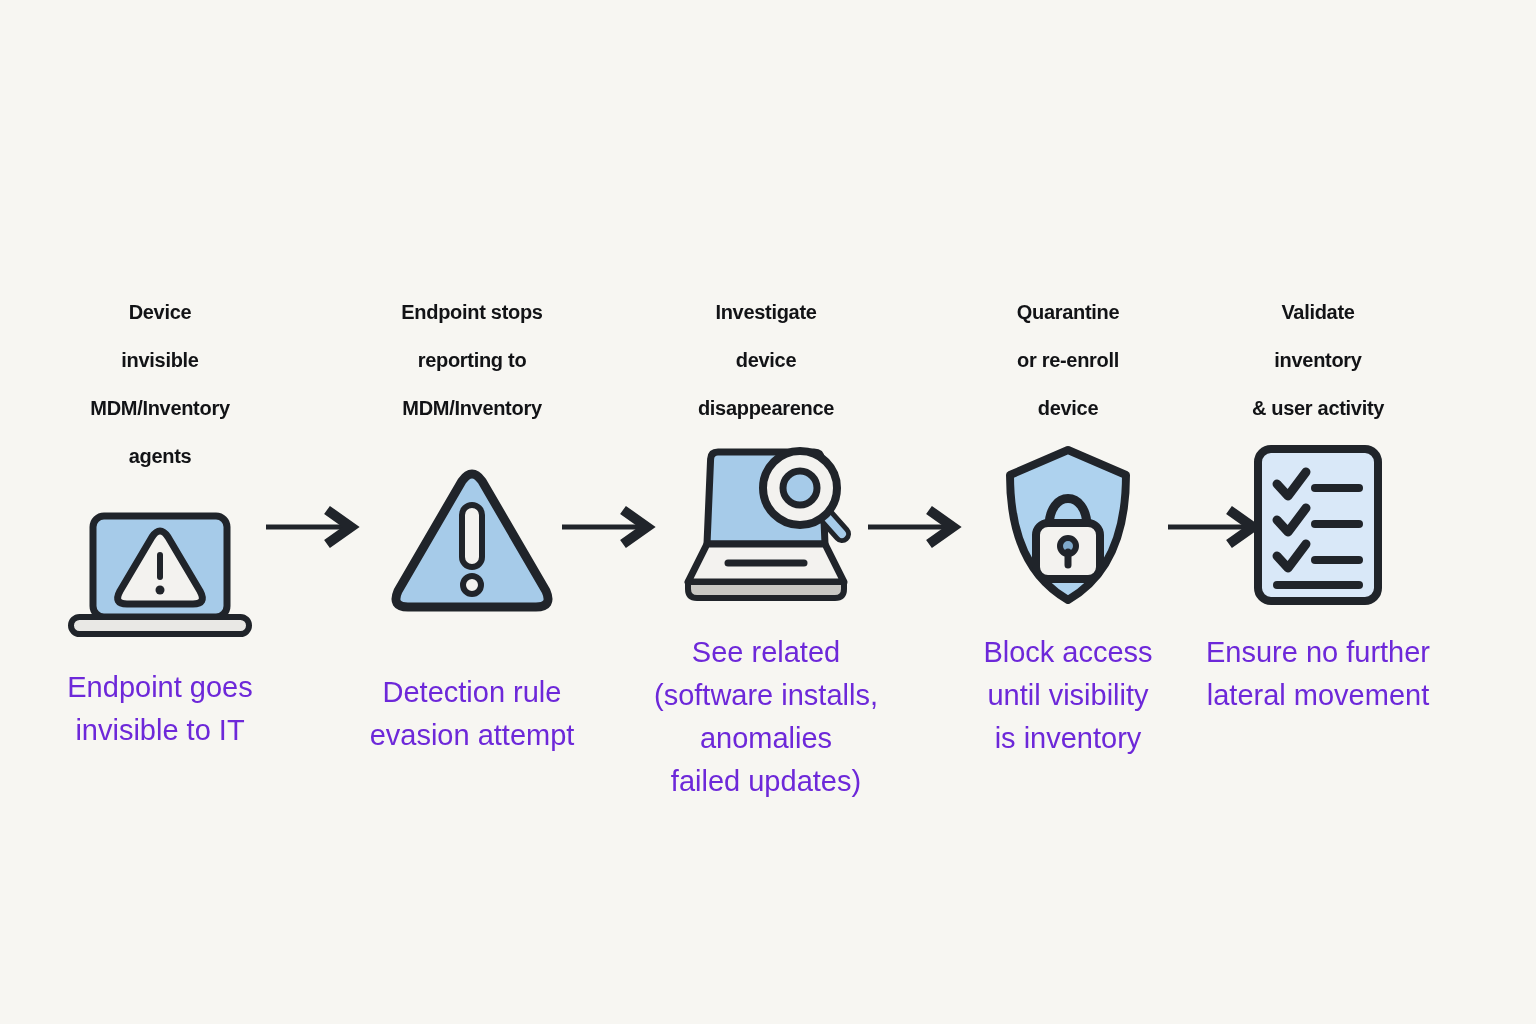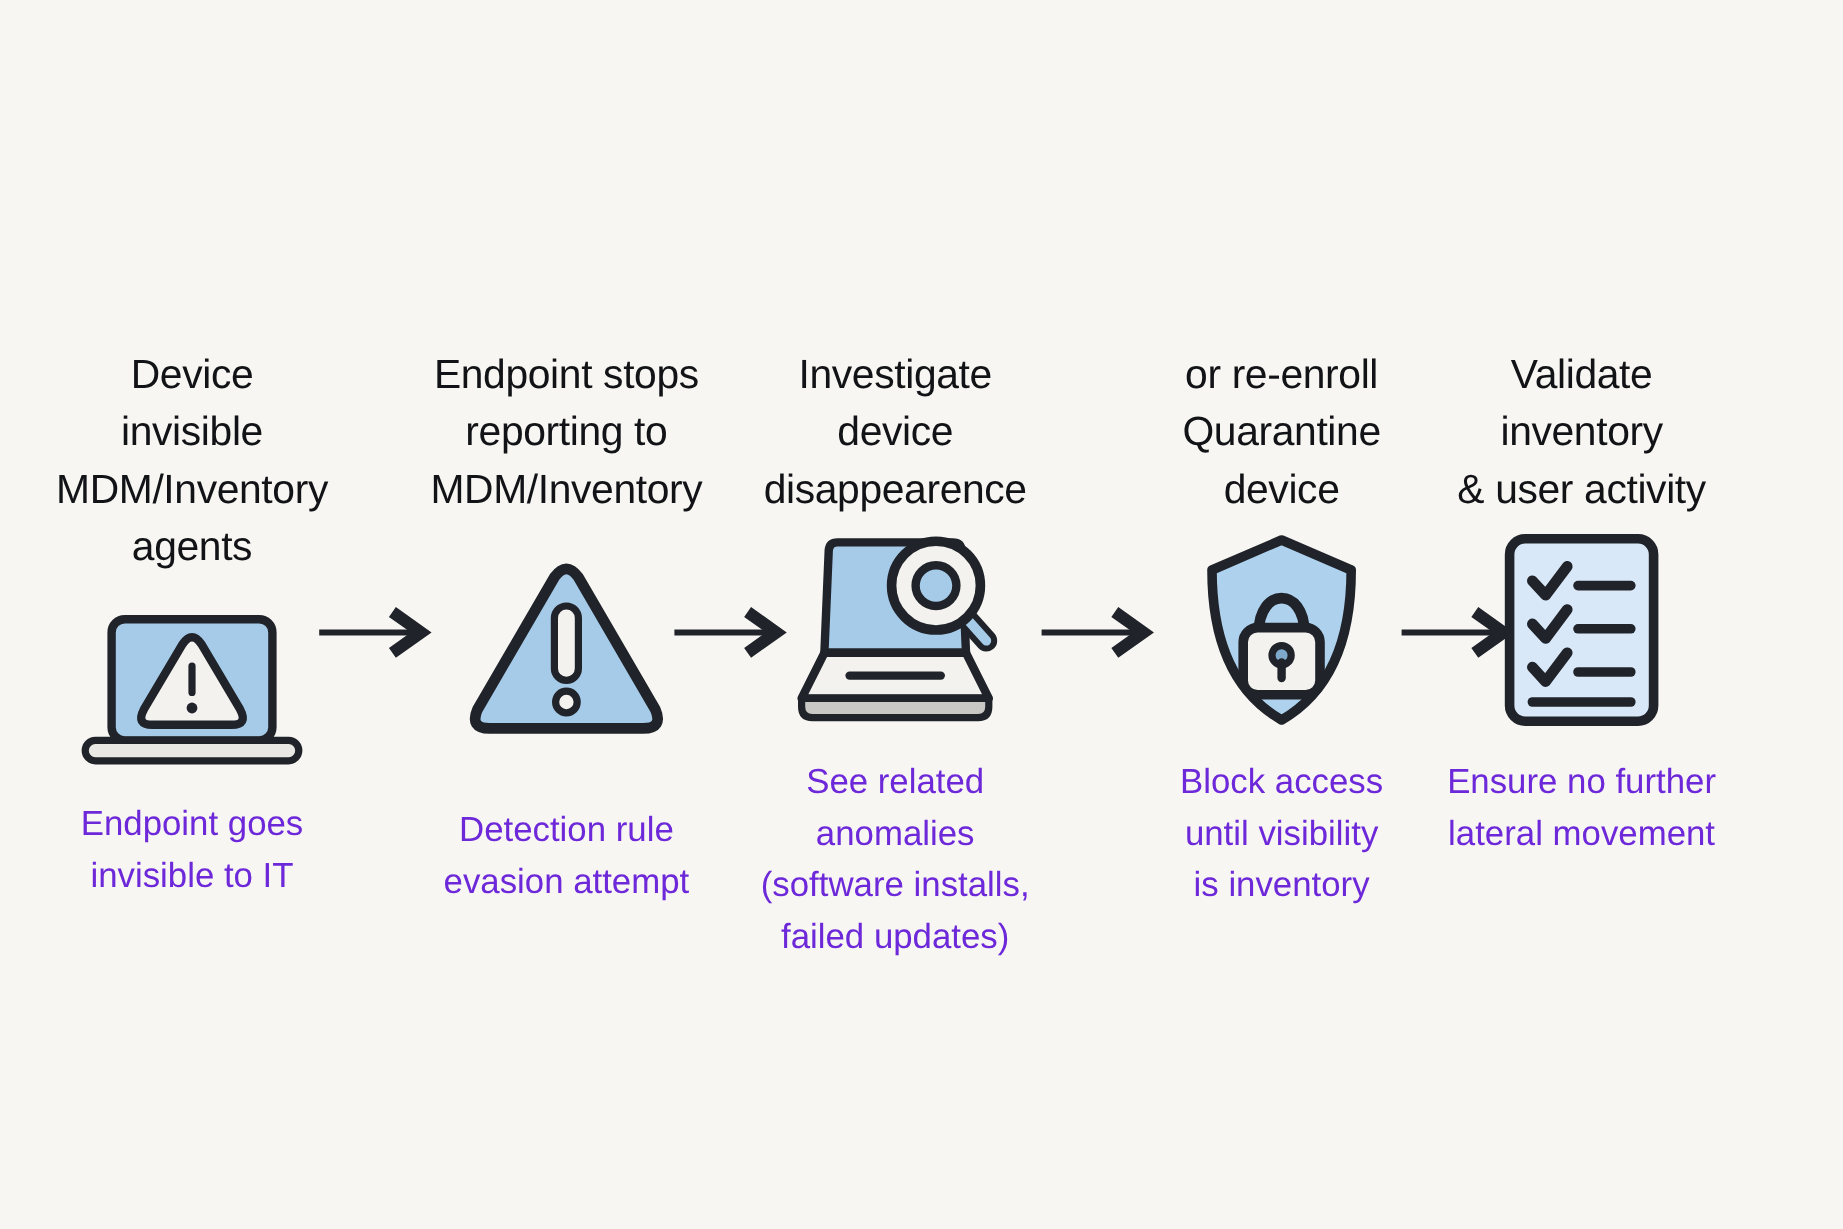--- a/index.html
+++ b/index.html
@@ -23,23 +23,23 @@
     position: absolute;
     top: 288px;
     width: 300px;
     display: flex;
     flex-direction: column;
     align-items: center;
     text-align: center;
   }
   .step-title {
     min-height: 157px;
-    font-size: 34px;
+    font-size: 20px;
     line-height: 48px;
-    font-weight: 400;
+    font-weight: 700;
     letter-spacing: -0.3px;
     color: #121316;
   }
   .step-title span { display: block; white-space: nowrap; }
   .icon-box {
     height: 160px;
     width: 100%;
     display: flex;
     align-items: center;
     justify-content: center;
@@ -54,21 +54,21 @@
   }
   .step-caption span { display: block; white-space: nowrap; }
   .arrow {
     position: absolute;
     top: 505px;
     width: 96px;
     height: 44px;
   }
   .s1 { left: 10px; }
   .s2 { left: 322px; gap: 20px; }
-  .s3 { left: 596px; }
+  .s3 { left: 616px; }
   .s4 { left: 918px; }
   .s5 { left: 1168px; }
   .a1 { left: 264px; }
   .a2 { left: 560px; }
   .a3 { left: 866px; }
   .a4 { left: 1166px; }
   .push-down { margin-top: 30px; }
 </style>
 </head>
 <body>
@@ -139,35 +139,35 @@
         <line x1="52" y1="119" x2="128" y2="119" stroke="#20242a" stroke-width="7" stroke-linecap="round"></line>
         <path d="M12 138 L168 138 L168 145 Q168 154 159 154 L21 154 Q12 154 12 145 Z" fill="#c9c8c4" stroke="#20242a" stroke-width="6" stroke-linejoin="round"></path>
         <line x1="150" y1="72" x2="166" y2="90" stroke="#20242a" stroke-width="18" stroke-linecap="round"></line>
         <line x1="150" y1="72" x2="166" y2="90" stroke="#a6cbe9" stroke-width="8" stroke-linecap="round"></line>
         <circle cx="124" cy="44" r="37" fill="#f3f2ef" stroke="#20242a" stroke-width="8"></circle>
         <circle cx="124" cy="44" r="17" fill="#a6cbe9" stroke="#20242a" stroke-width="7"></circle>
       </svg>
     </div>
     <div class="step-caption">
       <span>See related</span>
+      <span>(software installs,</span>
       <span>anomalies</span>
-      <span>(software installs,</span>
       <span>failed updates)</span>
     </div>
   </div>
 
   <svg class="arrow a3" viewBox="0 0 96 44">
     <line x1="2" y1="22" x2="84" y2="22" stroke="#20242a" stroke-width="5"></line>
     <polyline points="63,5 87,22 63,39" fill="none" stroke="#20242a" stroke-width="10"></polyline>
   </svg>
 
   <div class="step s4">
     <div class="step-title">
+      <span>Quarantine</span>
       <span>or re-enroll</span>
-      <span>Quarantine</span>
       <span>device</span>
     </div>
     <div class="icon-box">
       <svg width="146" height="164" viewBox="0 0 146 164">
         <path d="M73 7 L131 32 C131 92 113 134 73 157 C33 134 15 92 15 32 Z" fill="#aed2ee" stroke="#20242a" stroke-width="8" stroke-linejoin="round"></path>
         <path d="M54 84 C54 46 92 46 92 84" fill="none" stroke="#20242a" stroke-width="9"></path>
         <rect x="41" y="80" width="64" height="56" rx="12" fill="#f3f2ef" stroke="#20242a" stroke-width="8"></rect>
         <circle cx="73" cy="103" r="8" fill="#7fa9cb" stroke="#20242a" stroke-width="6"></circle>
         <line x1="73" y1="109" x2="73" y2="122" stroke="#20242a" stroke-width="7" stroke-linecap="round"></line>
       </svg>

